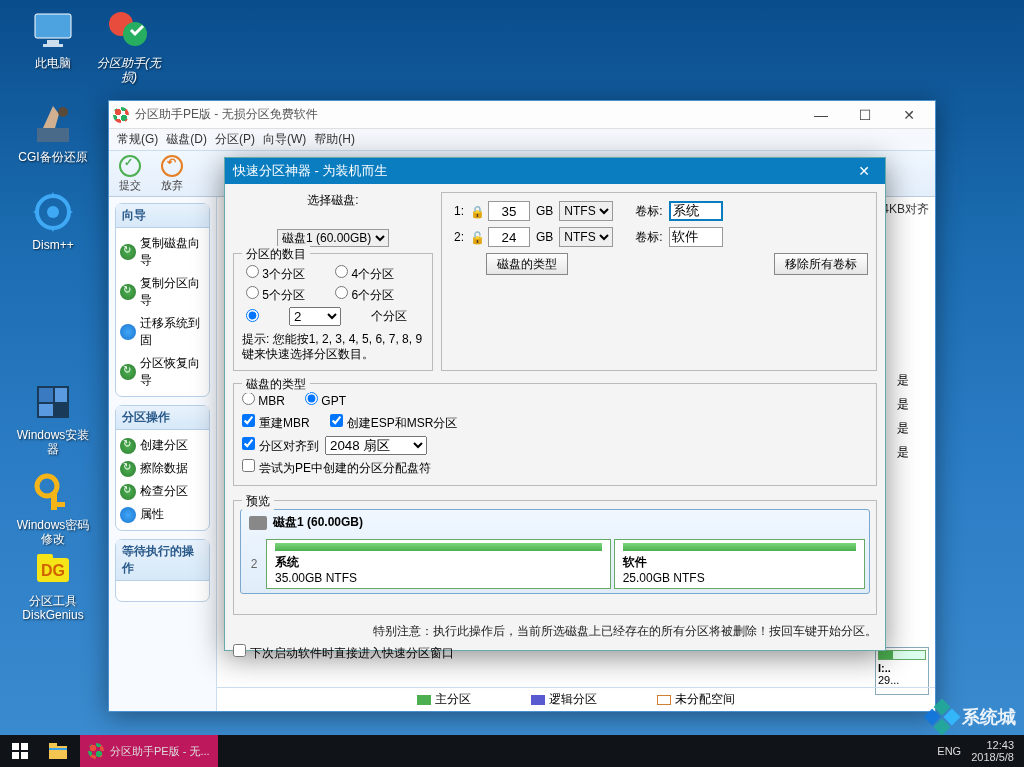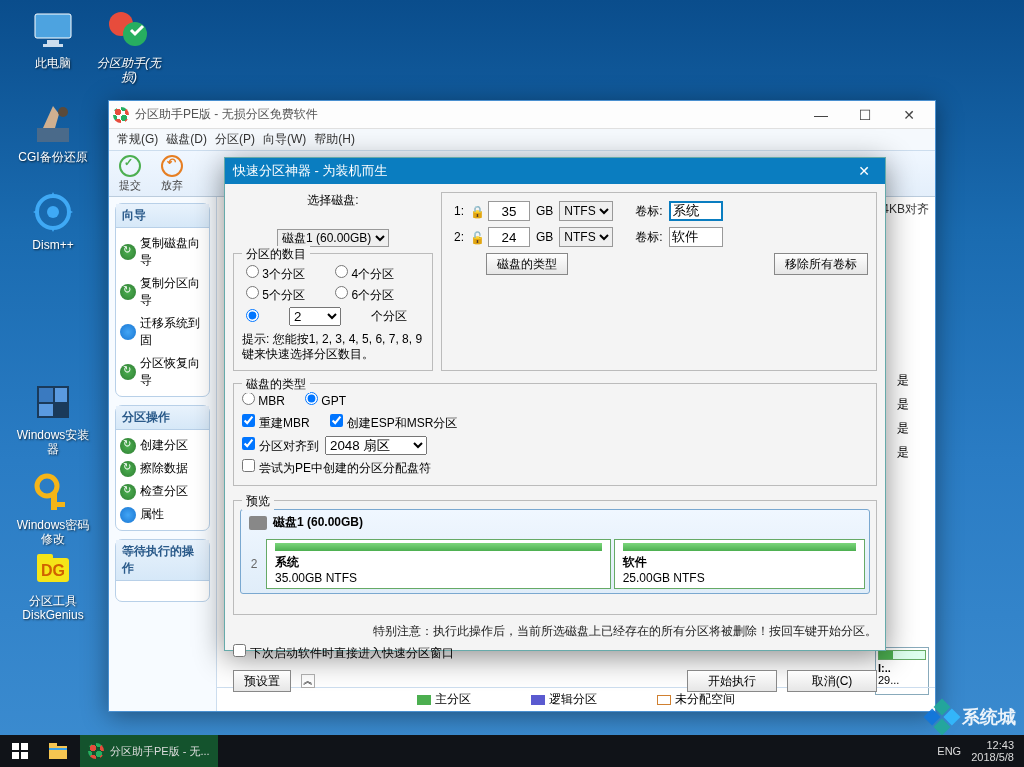--- a/index.html
+++ b/index.html
@@ -90,21 +90,21 @@
 .part .pbar { height: 8px; background: linear-gradient(#7cd67c,#4caf50); margin-bottom: 3px; }
 
 .warn { margin-top: 8px; font-size: 12px; color: #222; text-align: right; }
 .footer { margin-top: auto; display: flex; align-items: center; gap: 10px; padding-top: 8px; }
 .footer .chev { width: 14px; height: 14px; border: 1px solid #aaa; font-size: 10px; text-align: center; line-height: 12px; }
 
 
 .taskbar { position: absolute; left: 0; right: 0; bottom: 0; height: 32px; background: #101318; display: flex; align-items: center; color: #ddd; font-size: 11px; }
 .start { width: 40px; height: 32px; display: flex; align-items: center; justify-content: center; cursor: pointer; }
 .start svg { width: 16px; height: 16px; }
-.taskbtn { height: 28px; background: #14532d; display: flex; align-items: center; padding: 16px 8px; gap: 6px; cursor: pointer; max-width: 170px; margin-left: 4px; }
+.taskbtn { height: 28px; background: #be185d; display: flex; align-items: center; padding: 16px 8px; gap: 6px; cursor: pointer; max-width: 170px; margin-left: 4px; }
 .tray { margin-left: auto; display: flex; align-items: center; gap: 10px; padding: 0 10px; }
 
 .watermark { position:absolute; right:8px; bottom:36px; color:#fff; font-size:18px; font-weight:bold; display:flex; align-items:center; gap:6px; opacity:.9; }
 .watermark .logo { width:28px; height:28px; transform:rotate(45deg); }
 .watermark .logo div { width:12px; height:12px; float:left; margin:1px; }
 </style>
 </head>
 <body>
 
 <div class="desktop">
@@ -380,27 +380,20 @@
             <div style="font-weight:bold">软件</div>
             <div>25.00GB NTFS</div>
           </div>
         </div>
       </div>
     </div>
 
     <div class="warn">特别注意：执行此操作后，当前所选磁盘上已经存在的所有分区将被删除！按回车键开始分区。</div>
     <label style="margin-top:4px"><input type="checkbox" class="chk" style=""><span>下次启动软件时直接进入快速分区窗口</span></label>
 
-    <div class="footer">
-      <button class="btn">预设置</button>
-      <span class="chev">︽</span>
-      <span style="flex:1"></span>
-      <button class="btn" style="width:90px">开始执行</button>
-      <button class="btn" style="width:90px">取消(C)</button>
-    </div>
   </div>
 </div>
 
 <div class="watermark">
   <div class="logo">
       <div style="background:#2a9"></div>
       <div style="background:#3bf"></div>
       <div style="background:#17d"></div>
       <div style="background:#2a9"></div>
     </div>

